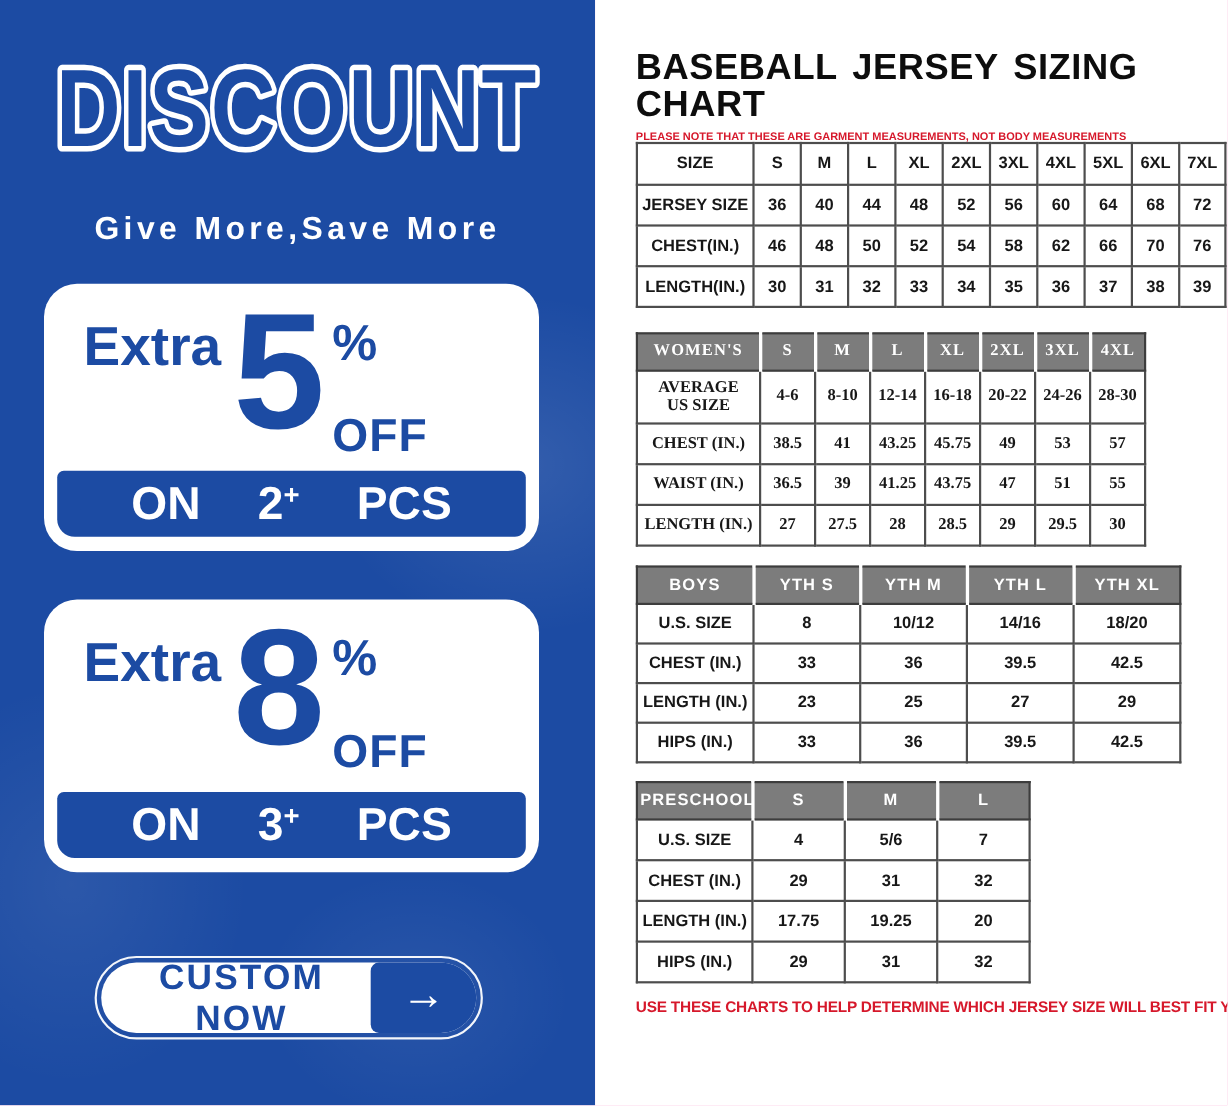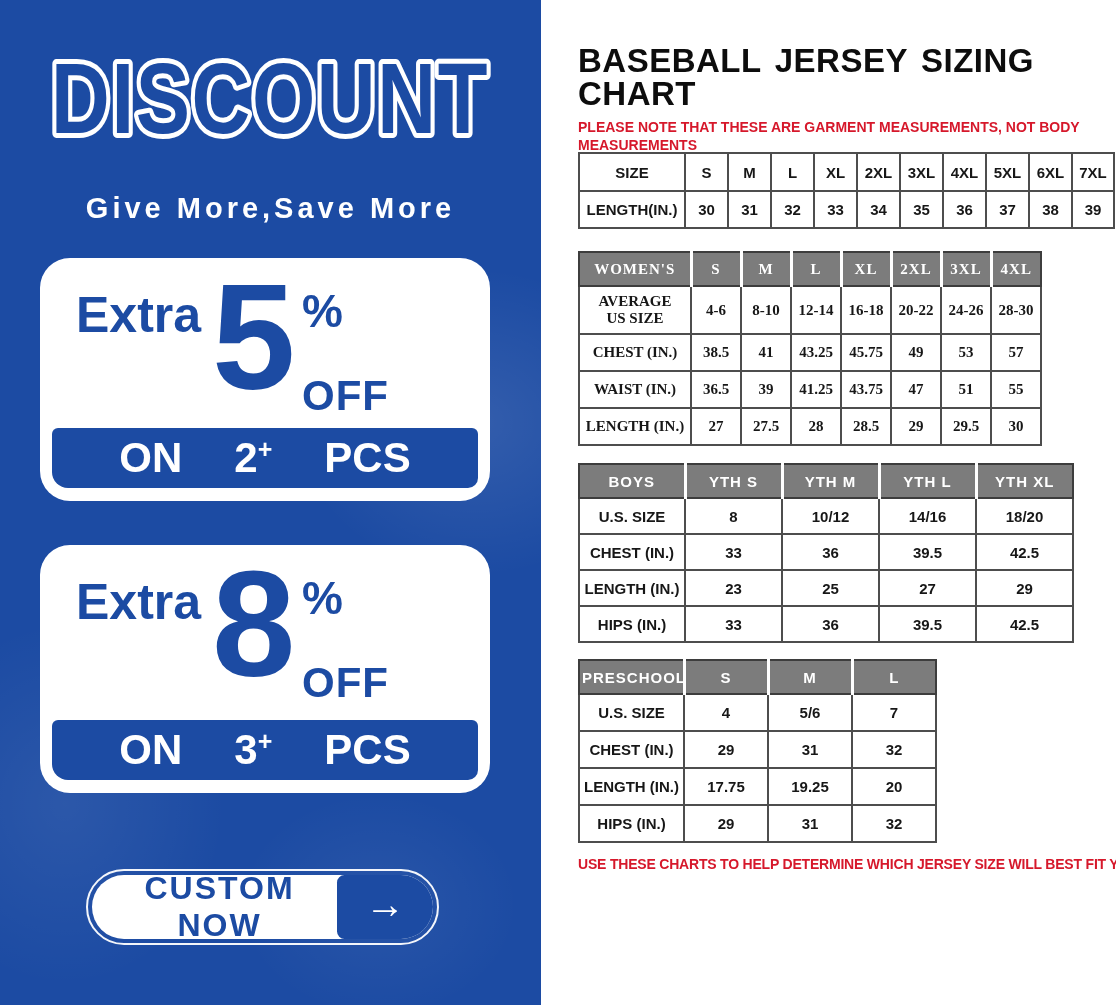--- a/index.html
+++ b/index.html
@@ -47,21 +47,21 @@
     display:flex; align-items:center; justify-content:center;
   }
   .custom-btn-arrowseg .arrow { color:#ffffff; font-size:40px; font-weight:bold; line-height:1; position:relative; top:-3px; }
 
   
   .right-panel {
     flex:1; background:#ffffff; padding:44px 0 0 37px; position:relative;
     border-right:4px solid #1c1c1c;
   }
   .chart-title { color:#0d0d0d; font-size:33px; font-weight:bold; letter-spacing:0.5px; word-spacing:4px; line-height:1.0; }
-  .note-text { margin-top:8px; width:505px; color:#d6182b; font-size:14px; font-weight:bold; line-height:1.3; }
+  .note-text { margin-top:8px; width:505px; color:#d6182b; font-size:10px; font-weight:bold; line-height:1.3; }
   .mens-banner {
     margin-top:10px; width:534px; height:36px; background:#7c7c7c; border:2px solid #3d3d3d;
     display:flex; align-items:center; justify-content:center;
     color:#ffffff; font-size:17px; font-weight:bold; letter-spacing:2px;
   }
   table.size-table { border-collapse:collapse; table-layout:fixed; background:#fff; }
   table.size-table th, table.size-table td {
     border:2px solid #4d4d4d; text-align:center; vertical-align:middle;
     font-size:15px; font-weight:bold; color:#171717; padding:2px 2px; white-space:pre-line; line-height:1.15;
   }
@@ -158,20 +158,46 @@
             <th>2XL</th>
             <th>3XL</th>
             <th>4XL</th>
             <th>5XL</th>
             <th>6XL</th>
             <th>7XL</th>
           </tr>
         </thead>
         <tbody>
           <tr>
+            <td>JERSEY SIZE</td>
+            <td>36</td>
+            <td>40</td>
+            <td>44</td>
+            <td>48</td>
+            <td>52</td>
+            <td>56</td>
+            <td>60</td>
+            <td>64</td>
+            <td>68</td>
+            <td>72</td>
+          </tr>
+          <tr>
+            <td>CHEST(IN.)</td>
+            <td>46</td>
+            <td>48</td>
+            <td>50</td>
+            <td>52</td>
+            <td>54</td>
+            <td>58</td>
+            <td>62</td>
+            <td>66</td>
+            <td>70</td>
+            <td>76</td>
+          </tr>
+          <tr>
             <td>LENGTH(IN.)</td>
             <td>30</td>
             <td>31</td>
             <td>32</td>
             <td>33</td>
             <td>34</td>
             <td>35</td>
             <td>36</td>
             <td>37</td>
             <td>38</td>

